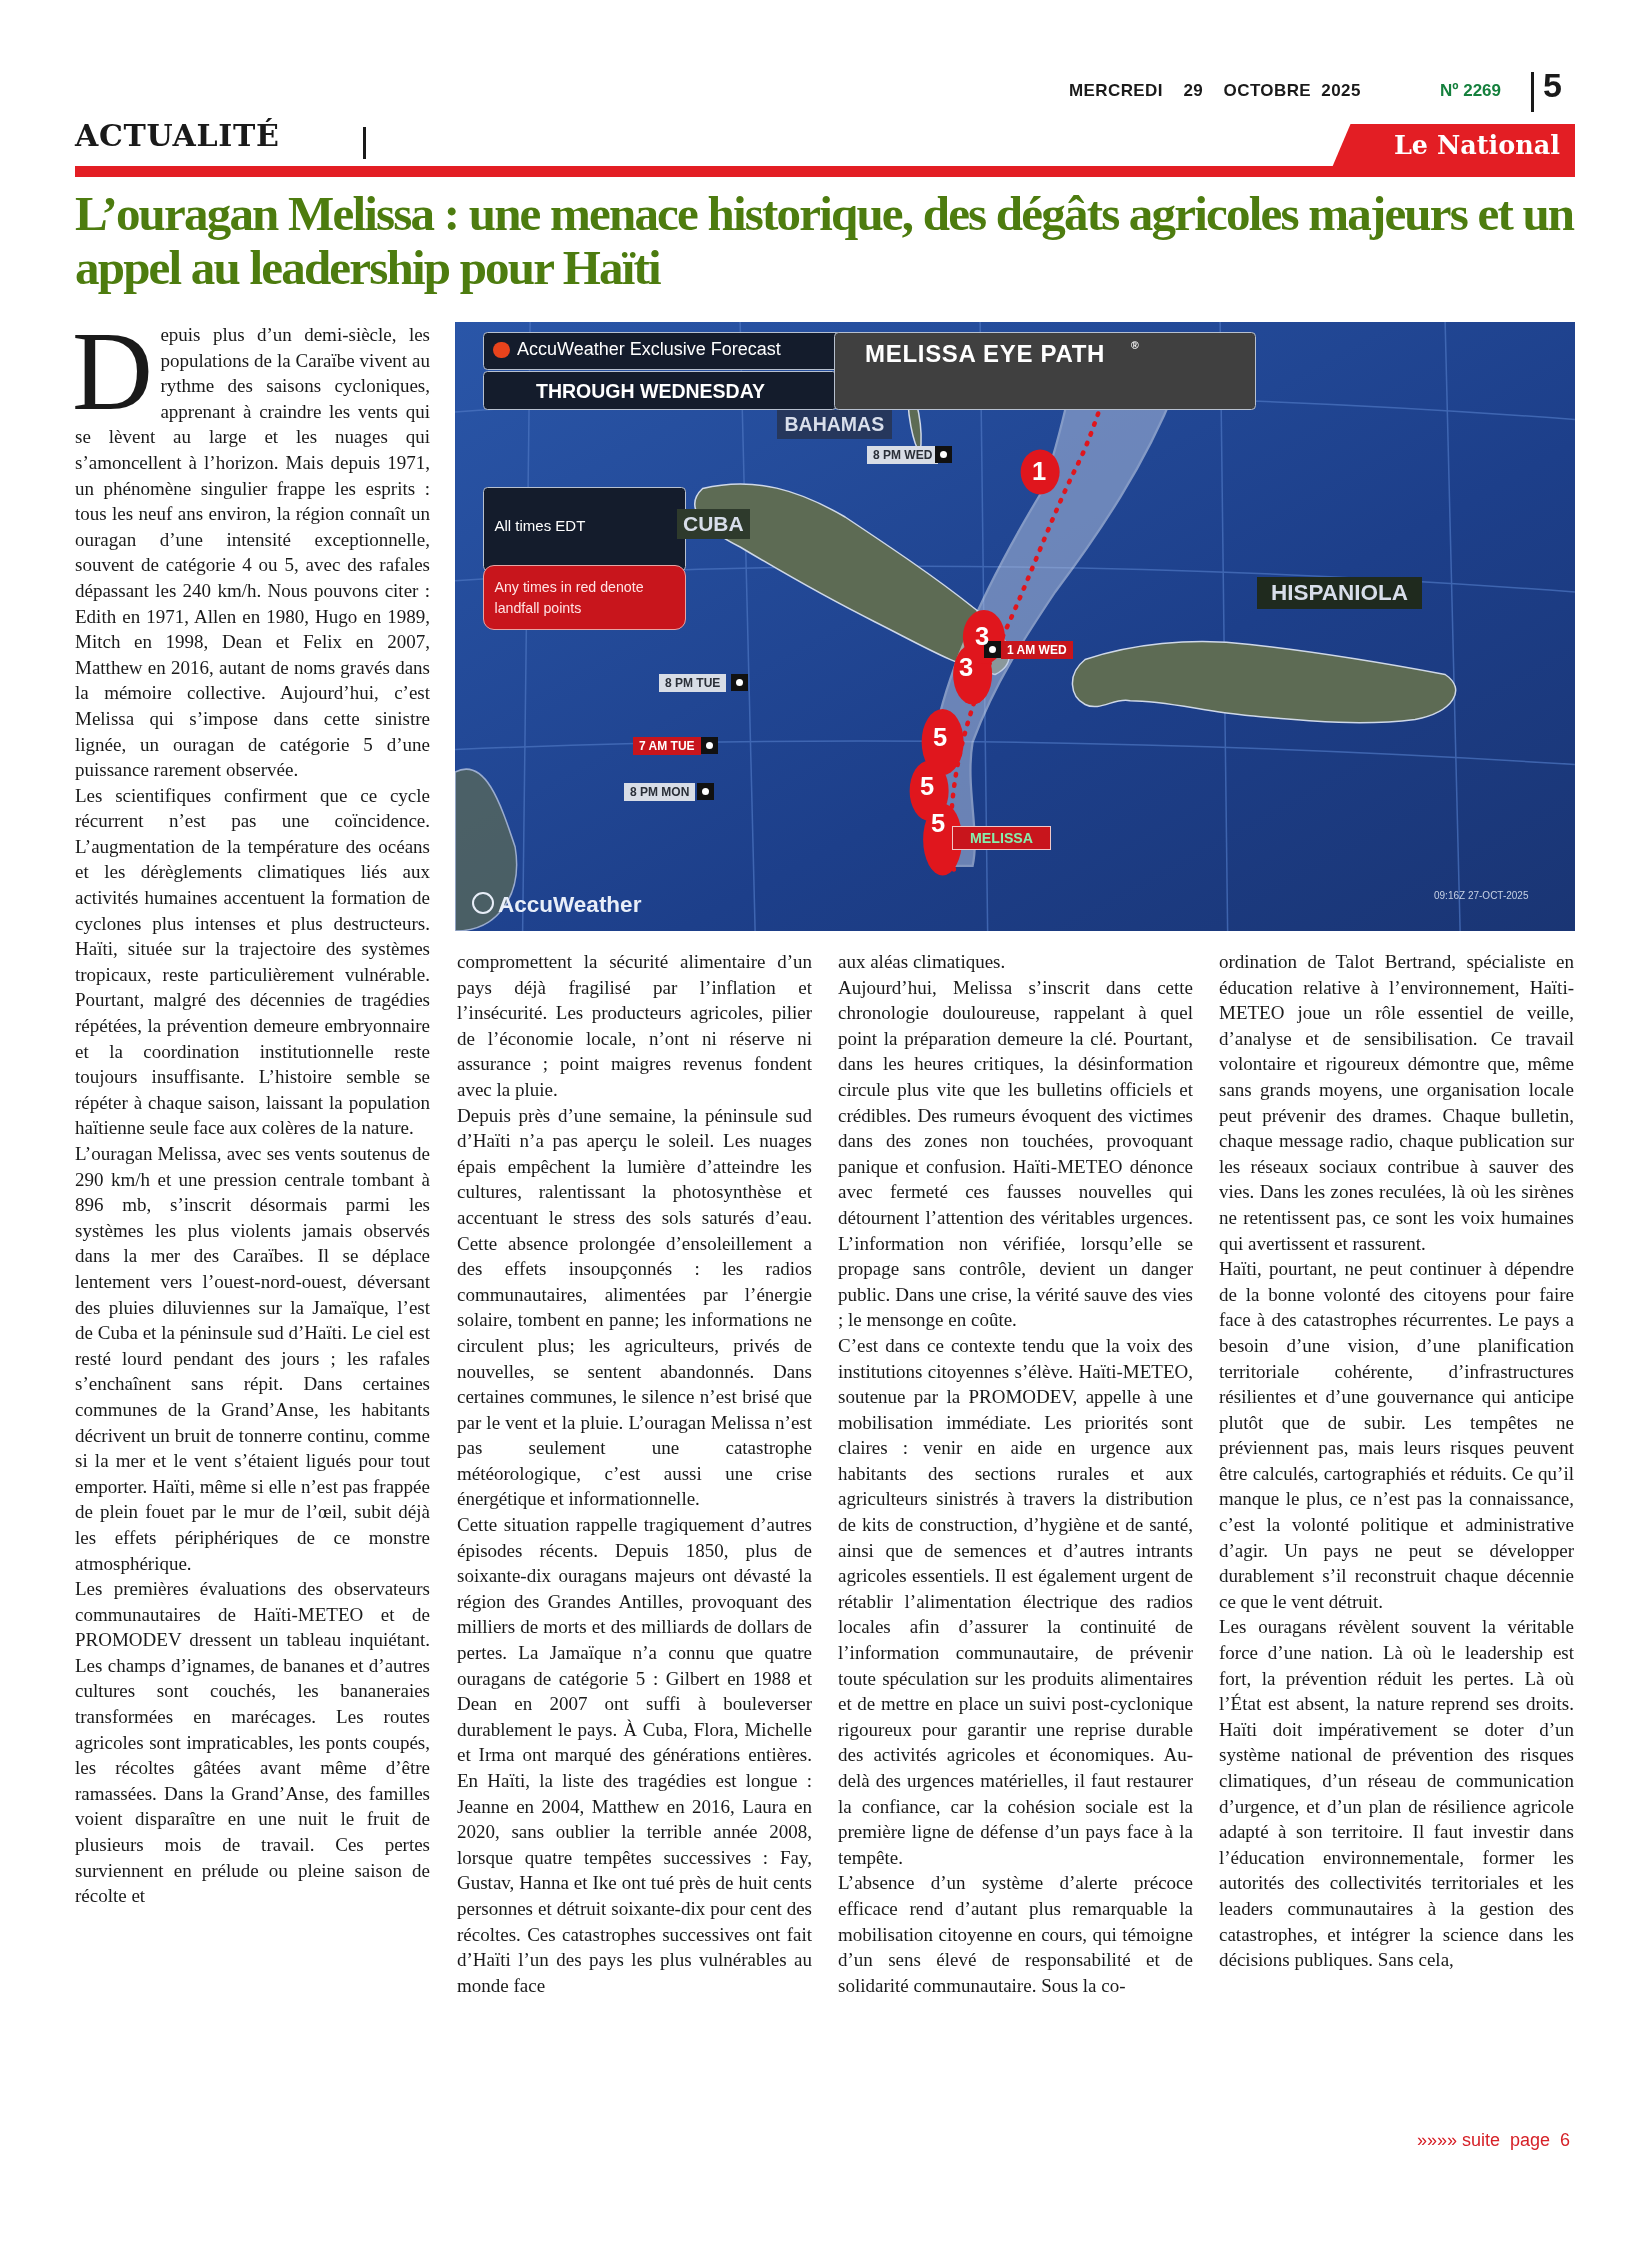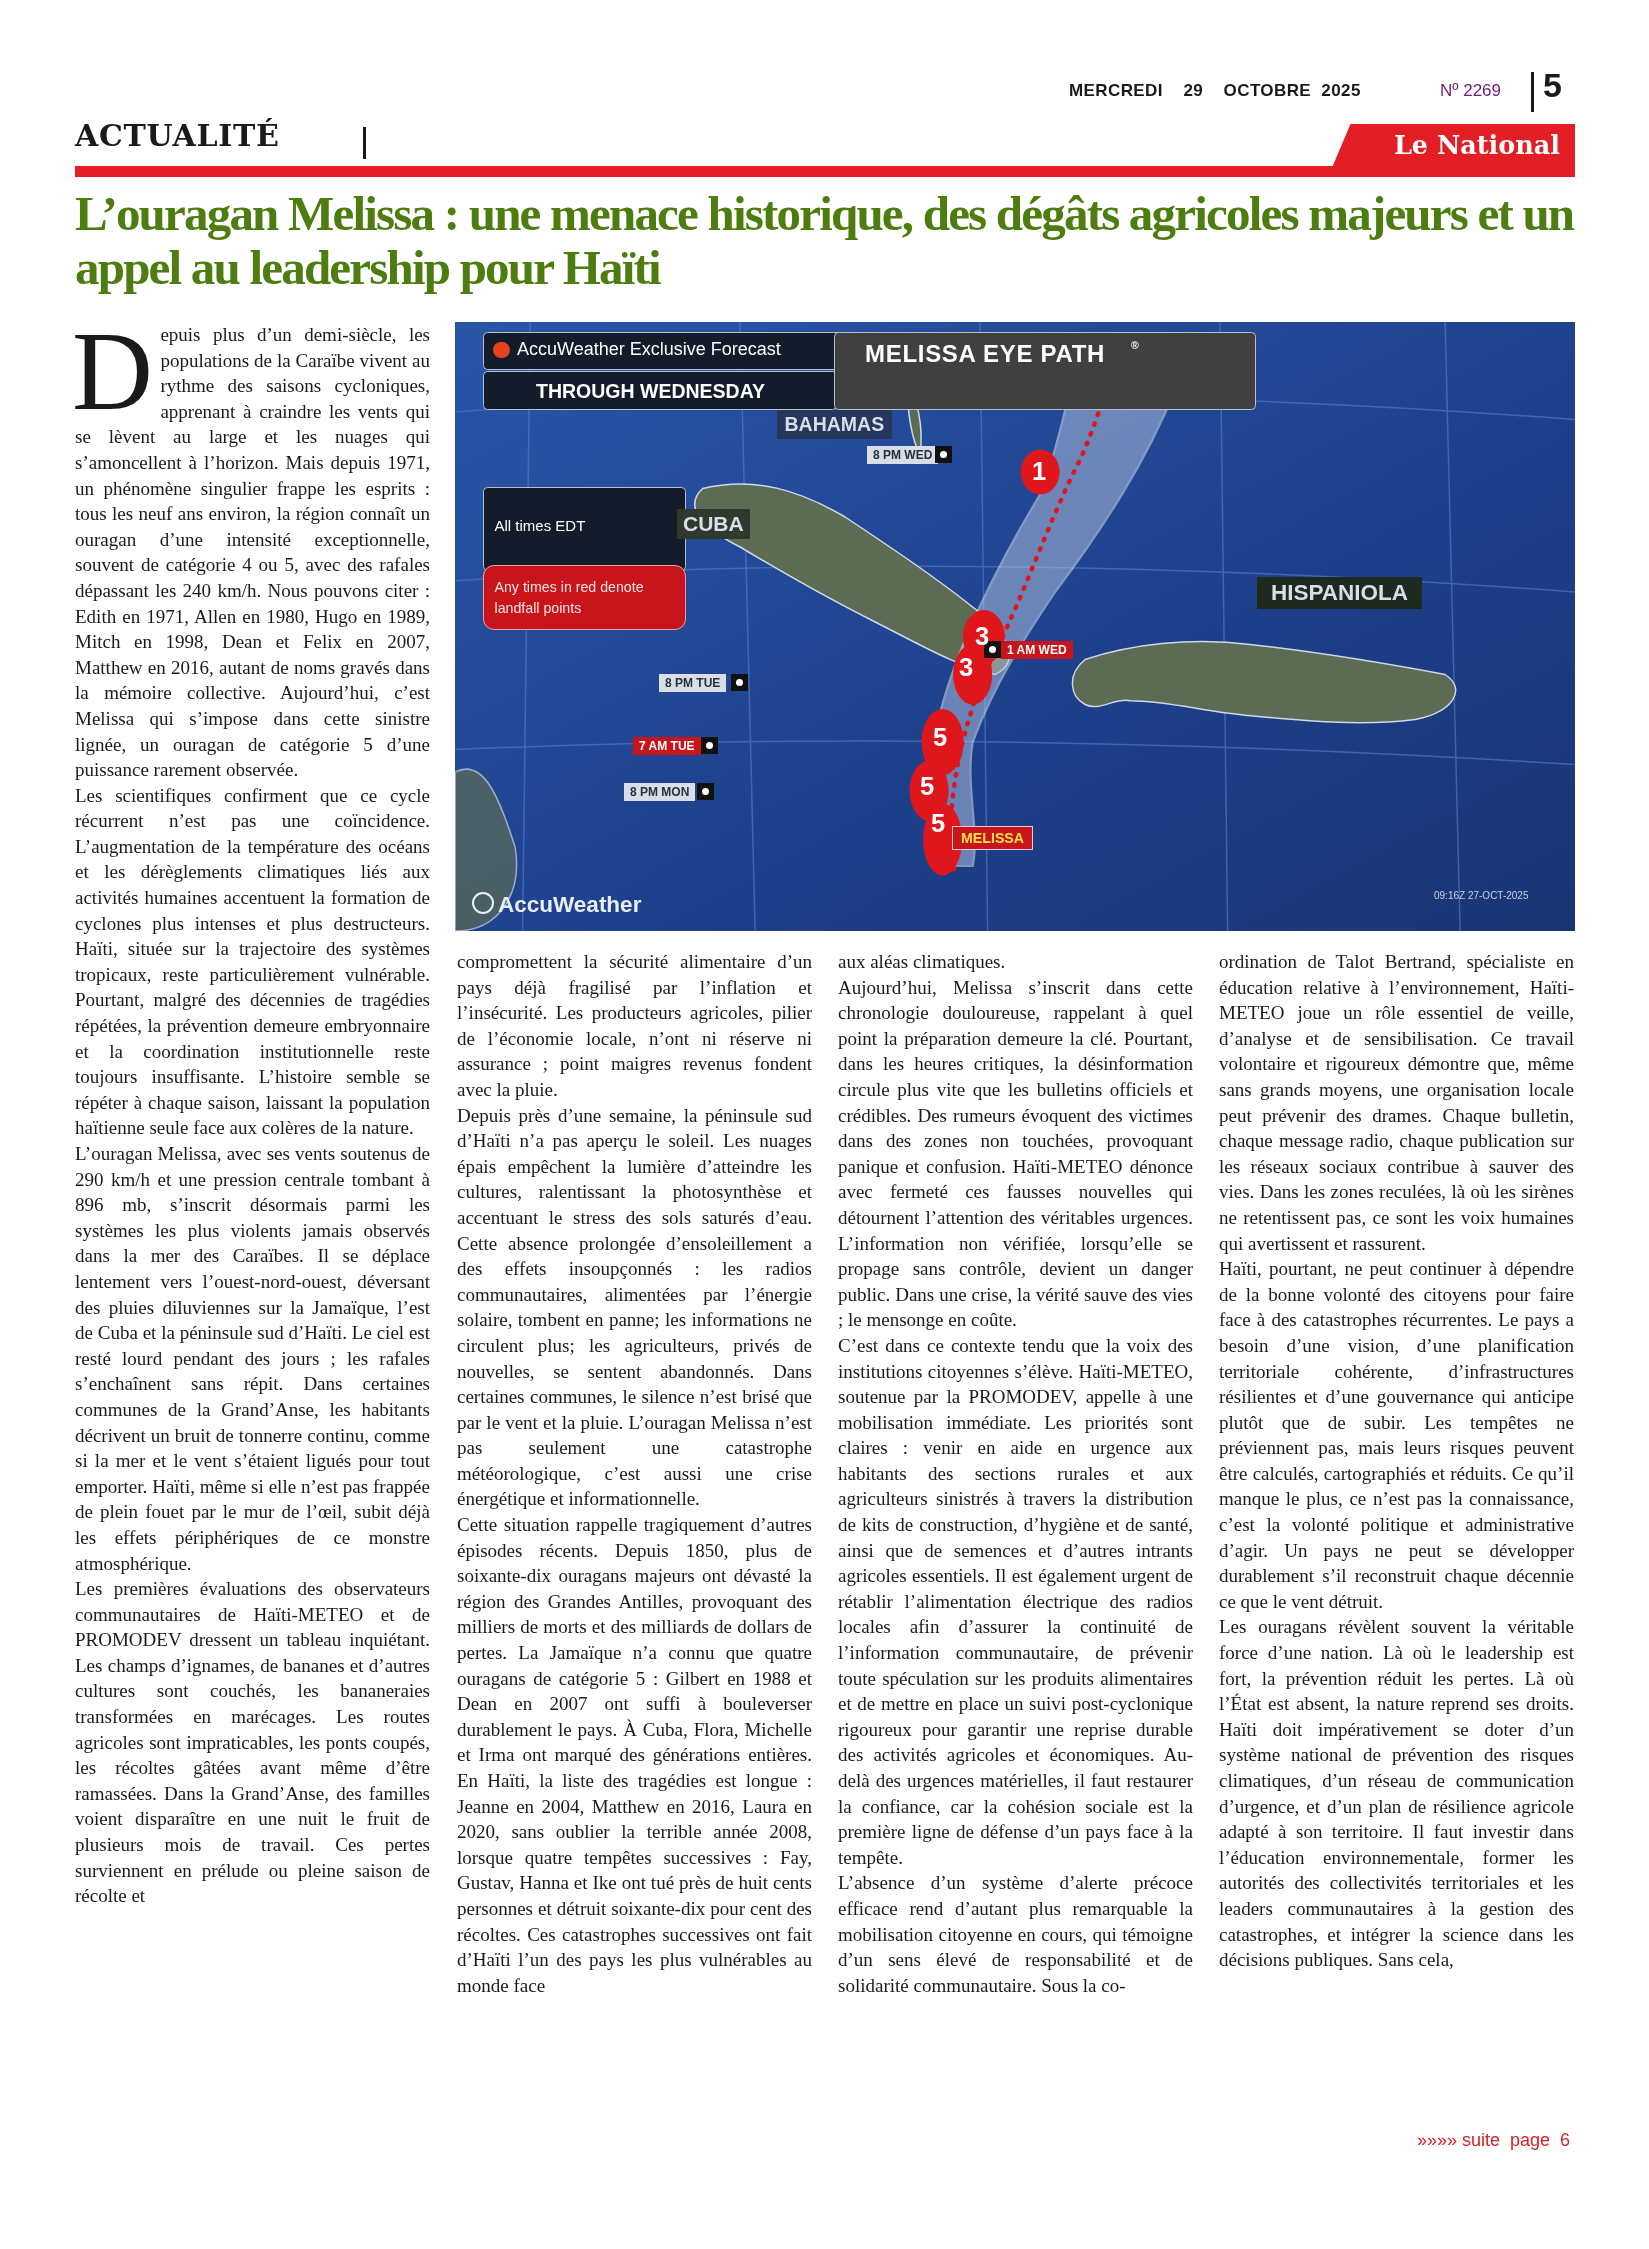--- a/index.html
+++ b/index.html
@@ -1,20 +1,20 @@
 <!DOCTYPE html>
 <html style="font-size:12px"><head>
 <meta charset="utf-8">
 <style>
   html, body { margin:0; padding:0; background:#ffffff; }
   body { width:1650px; height:2250px; position:relative; overflow:hidden; font-family:"Liberation Serif","DejaVu Serif",serif; color:#1a1a1a; }
   .abs { position:absolute; }
   
   .date-line { top:81px; left:1069px; font-family:"Liberation Sans","DejaVu Sans",sans-serif; font-weight:bold; font-size:17px; letter-spacing:0.4px; color:#1a1a1a; white-space:pre; }
-  .issue { top:81px; left:1440px; font-family:"Liberation Sans","DejaVu Sans",sans-serif; font-weight:normal; font-size:17px; color:#701a75;text-align:right; }
+  .issue { top:81px; left:1440px; font-family:"Liberation Sans","DejaVu Sans",sans-serif; font-weight:bold; font-size:17px; color:#15803d;text-align:right; }
   .page-sep { top:72px; left:1531px; width:3px; height:40px; background:#1a1a1a; }
   .page-num { top:66px; left:1543px; font-family:"Liberation Sans","DejaVu Sans",sans-serif; font-weight:bold; font-size:34px; color:#1a1a1a; }
   .section { top:118px; left:75px; font-family:"DejaVu Serif","Liberation Serif",serif; font-weight:bold; font-size:30px; letter-spacing:0.7px; color:#1a1a1a; }
   .section-sep { top:127px; left:363px; width:3px; height:31.5px; background:#1a1a1a; }
   .redbar { top:166px; left:75px; width:1500px; height:10.5px; background:#e31e24; }
   .brand { top:124px; left:1331px; width:244px; height:46px; background:#e31e24; clip-path:polygon(8% 0,100% 0,100% 100%,0 100%); }
   .brand span { position:absolute; right:15px; top:6px; color:#fff; font-family:"DejaVu Serif","Liberation Serif",serif; font-weight:bold; font-size:25.5px; }
   .headline { top:187px; left:75px; width:1515px; font-family:"Liberation Serif","DejaVu Serif",serif; font-weight:bold; font-size:49px; line-height:54px; letter-spacing:-1.8px; color:#4d7c0f; }
   
   .col { font-size:19px; line-height:25.6px; text-align:justify; hyphens:none; }
@@ -131,21 +131,21 @@
   <div class="tlabel tl-light" style="left:169px;top:461px;">8 PM MON</div>
   <div class="dot" style="left:242px;top:461px;"></div>
 
   <div class="cat" style="left:577px;top:135px;">1</div>
   <div class="cat" style="left:520px;top:300px;">3</div>
   <div class="cat" style="left:504px;top:331px;">3</div>
   <div class="cat" style="left:478px;top:401px;">5</div>
   <div class="cat" style="left:465px;top:450px;">5</div>
   <div class="cat" style="left:476px;top:487px;">5</div>
 
-  <div class="mlabel" style="left:497px;top:504px;padding:3px 8px;background:#c8151c;border:1.5px solid #f0c8c8;color:#fde047;font-size:14.2px;">MELISSA</div>
+  <div class="mlabel" style="left:497px;top:504px;padding:3px 17px;background:#c8151c;border:1.5px solid #f0c8c8;color:#86efac;font-size:14.2px;">MELISSA</div>
 
   <div class="mlabel" style="left:16.5px;top:570px;color:#e8eef8;font-size:22.5px;">
     <span style="display:inline-block;width:18px;height:18px;border-radius:50%;border:2.2px solid #e8eef8;vertical-align:-2.2px;margin-right:4.5px;"></span><span>AccuWeather</span>
   </div>
   <div class="mlabel" style="left:979px;top:568px;color:#c7d1e4;font-size:10px;font-weight:normal;">09:16Z 27-OCT-2025</div>
 </div>
 
 <div class="abs col col2">
   <p>compromettent la sécurité alimentaire d’un pays déjà fragilisé par l’inflation et l’insécurité. Les producteurs agricoles, pilier de l’économie locale, n’ont ni réserve ni assurance ; point maigres revenus fondent avec la pluie.</p>
   <p>Depuis près d’une semaine, la péninsule sud d’Haïti n’a pas aperçu le soleil. Les nuages épais empêchent la lumière d’atteindre les cultures, ralentissant la photosynthèse et accentuant le stress des sols saturés d’eau. Cette absence prolongée d’ensoleillement a des effets insoupçonnés : les radios communautaires, alimentées par l’énergie solaire, tombent en panne; les informations ne circulent plus; les agriculteurs, privés de nouvelles, se sentent abandonnés. Dans certaines communes, le silence n’est brisé que par le vent et la pluie. L’ouragan Melissa n’est pas seulement une catastrophe météorologique, c’est aussi une crise énergétique et informationnelle.</p>

